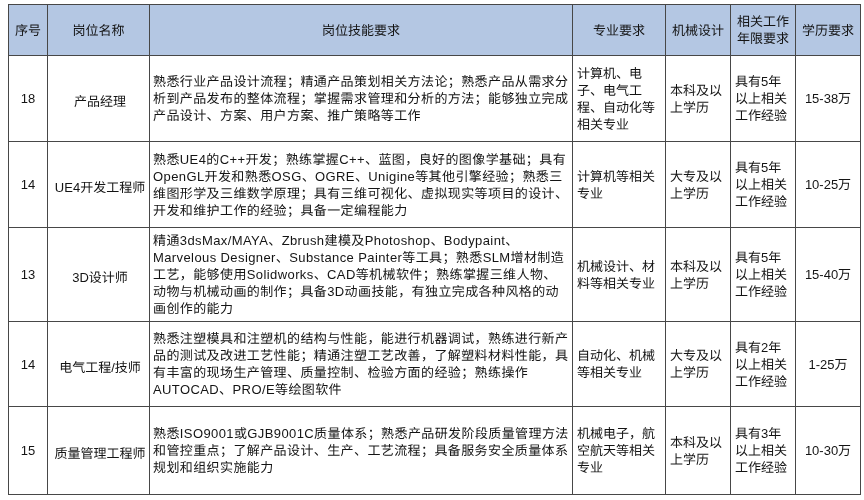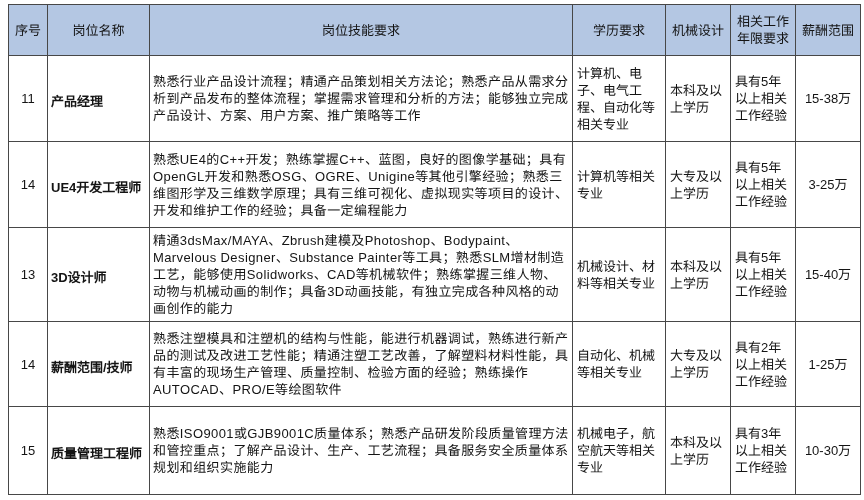--- a/index.html
+++ b/index.html
@@ -39,21 +39,21 @@
     font-weight: 400;
     text-align: center;
     padding: 1px 2px;
   }
   tr.r0 { height: 86px; }
   tr.r1 { height: 86px; }
   tr.r2 { height: 94px; }
   tr.r3 { height: 85px; }
   tr.r4 { height: 88px; }
   td.c-no  { text-align: center; padding: 1px 2px; }
-  td.c-pos { text-align: left; padding: 7px 0 1px 3px; font-weight: bold; }
+  td.c-pos { text-align: center; padding: 7px 0 1px 3px; }
   td.c-skill {
     text-align: left;
     padding: 1px 2px 1px 3px;
     letter-spacing: 0.4px;
   }
   td.c-major, td.c-edu, td.c-exp {
     text-align: left;
     padding: 1px 2px 1px 4px;
   }
   td.c-sal { text-align: center; padding: 18px 2px; white-space: nowrap; }
@@ -70,57 +70,57 @@
       <col style="width:93px">
       <col style="width:65px">
       <col style="width:65px">
       <col style="width:65px">
     </colgroup>
     <thead>
       <tr>
         <th>序号</th>
         <th>岗位名称</th>
         <th>岗位技能要求</th>
-        <th>学历要求</th>
+        <th>专业要求</th>
         <th>机械设计</th>
         <th>相关工作年限要求</th>
-        <th>薪酬范围</th>
+        <th>学历要求</th>
       </tr>
     </thead>
     <tbody>
       <tr class="r0">
-        <td class="c-no">11</td>
+        <td class="c-no">18</td>
         <td class="c-pos">产品经理</td>
         <td class="c-skill">熟悉行业产品设计流程；精通产品策划相关方法论；熟悉产品从需求分析到产品发布的整体流程；掌握需求管理和分析的方法；能够独立完成产品设计、方案、用户方案、推广策略等工作</td>
         <td class="c-major">计算机、电子、电气工程、自动化等相关专业</td>
         <td class="c-edu">本科及以上学历</td>
         <td class="c-exp">具有5年以上相关工作经验</td>
         <td class="c-sal">15-38万</td>
       </tr>
       <tr class="r1">
         <td class="c-no">14</td>
         <td class="c-pos">UE4开发工程师</td>
         <td class="c-skill">熟悉UE4的C++开发；熟练掌握C++、蓝图，良好的图像学基础；具有OpenGL开发和熟悉OSG、OGRE、Unigine等其他引擎经验；熟悉三维图形学及三维数学原理；具有三维可视化、虚拟现实等项目的设计、开发和维护工作的经验；具备一定编程能力</td>
         <td class="c-major">计算机等相关专业</td>
         <td class="c-edu">大专及以上学历</td>
         <td class="c-exp">具有5年以上相关工作经验</td>
-        <td class="c-sal">3-25万</td>
+        <td class="c-sal">10-25万</td>
       </tr>
       <tr class="r2">
         <td class="c-no">13</td>
         <td class="c-pos">3D设计师</td>
         <td class="c-skill">精通3dsMax/MAYA、Zbrush建模及Photoshop、Bodypaint、Marvelous Designer、Substance Painter等工具；熟悉SLM增材制造工艺，能够使用Solidworks、CAD等机械软件；熟练掌握三维人物、动物与机械动画的制作；具备3D动画技能，有独立完成各种风格的动画创作的能力</td>
         <td class="c-major">机械设计、材料等相关专业</td>
         <td class="c-edu">本科及以上学历</td>
         <td class="c-exp">具有5年以上相关工作经验</td>
         <td class="c-sal">15-40万</td>
       </tr>
       <tr class="r3">
         <td class="c-no">14</td>
-        <td class="c-pos">薪酬范围/技师</td>
+        <td class="c-pos">电气工程/技师</td>
         <td class="c-skill">熟悉注塑模具和注塑机的结构与性能，能进行机器调试，熟练进行新产品的测试及改进工艺性能；精通注塑工艺改善，了解塑料材料性能，具有丰富的现场生产管理、质量控制、检验方面的经验；熟练操作AUTOCAD、PRO/E等绘图软件</td>
         <td class="c-major">自动化、机械等相关专业</td>
         <td class="c-edu">大专及以上学历</td>
         <td class="c-exp">具有2年以上相关工作经验</td>
         <td class="c-sal">1-25万</td>
       </tr>
       <tr class="r4">
         <td class="c-no">15</td>
         <td class="c-pos">质量管理工程师</td>
         <td class="c-skill">熟悉ISO9001或GJB9001C质量体系；熟悉产品研发阶段质量管理方法和管控重点；了解产品设计、生产、工艺流程；具备服务安全质量体系规划和组织实施能力</td>

